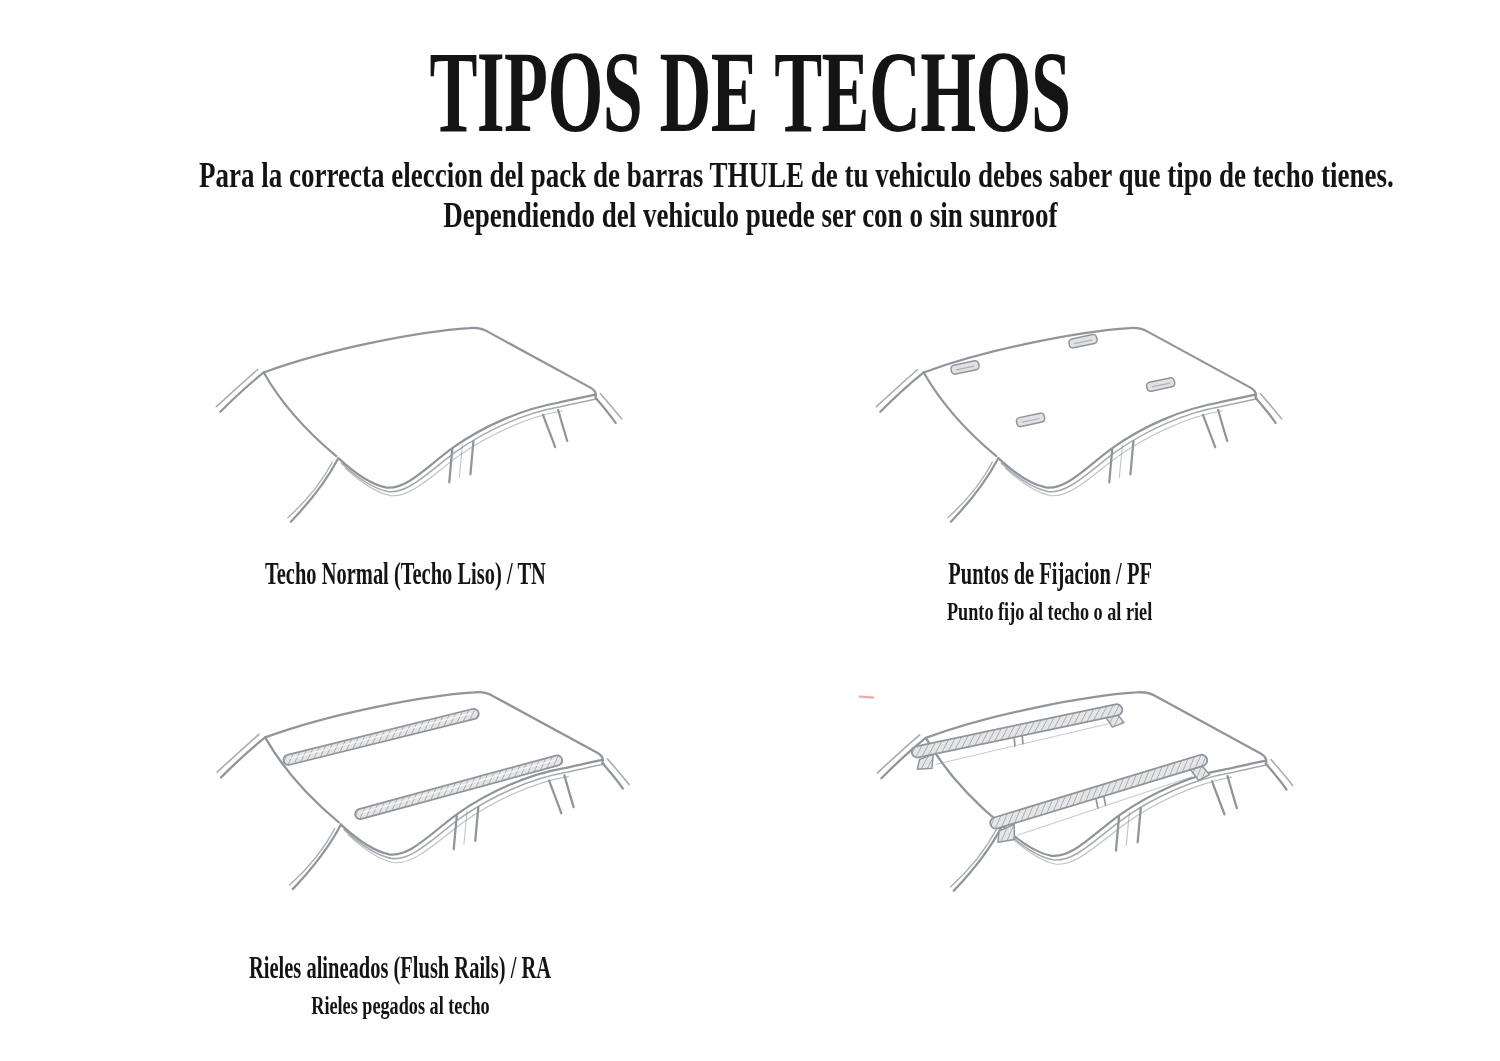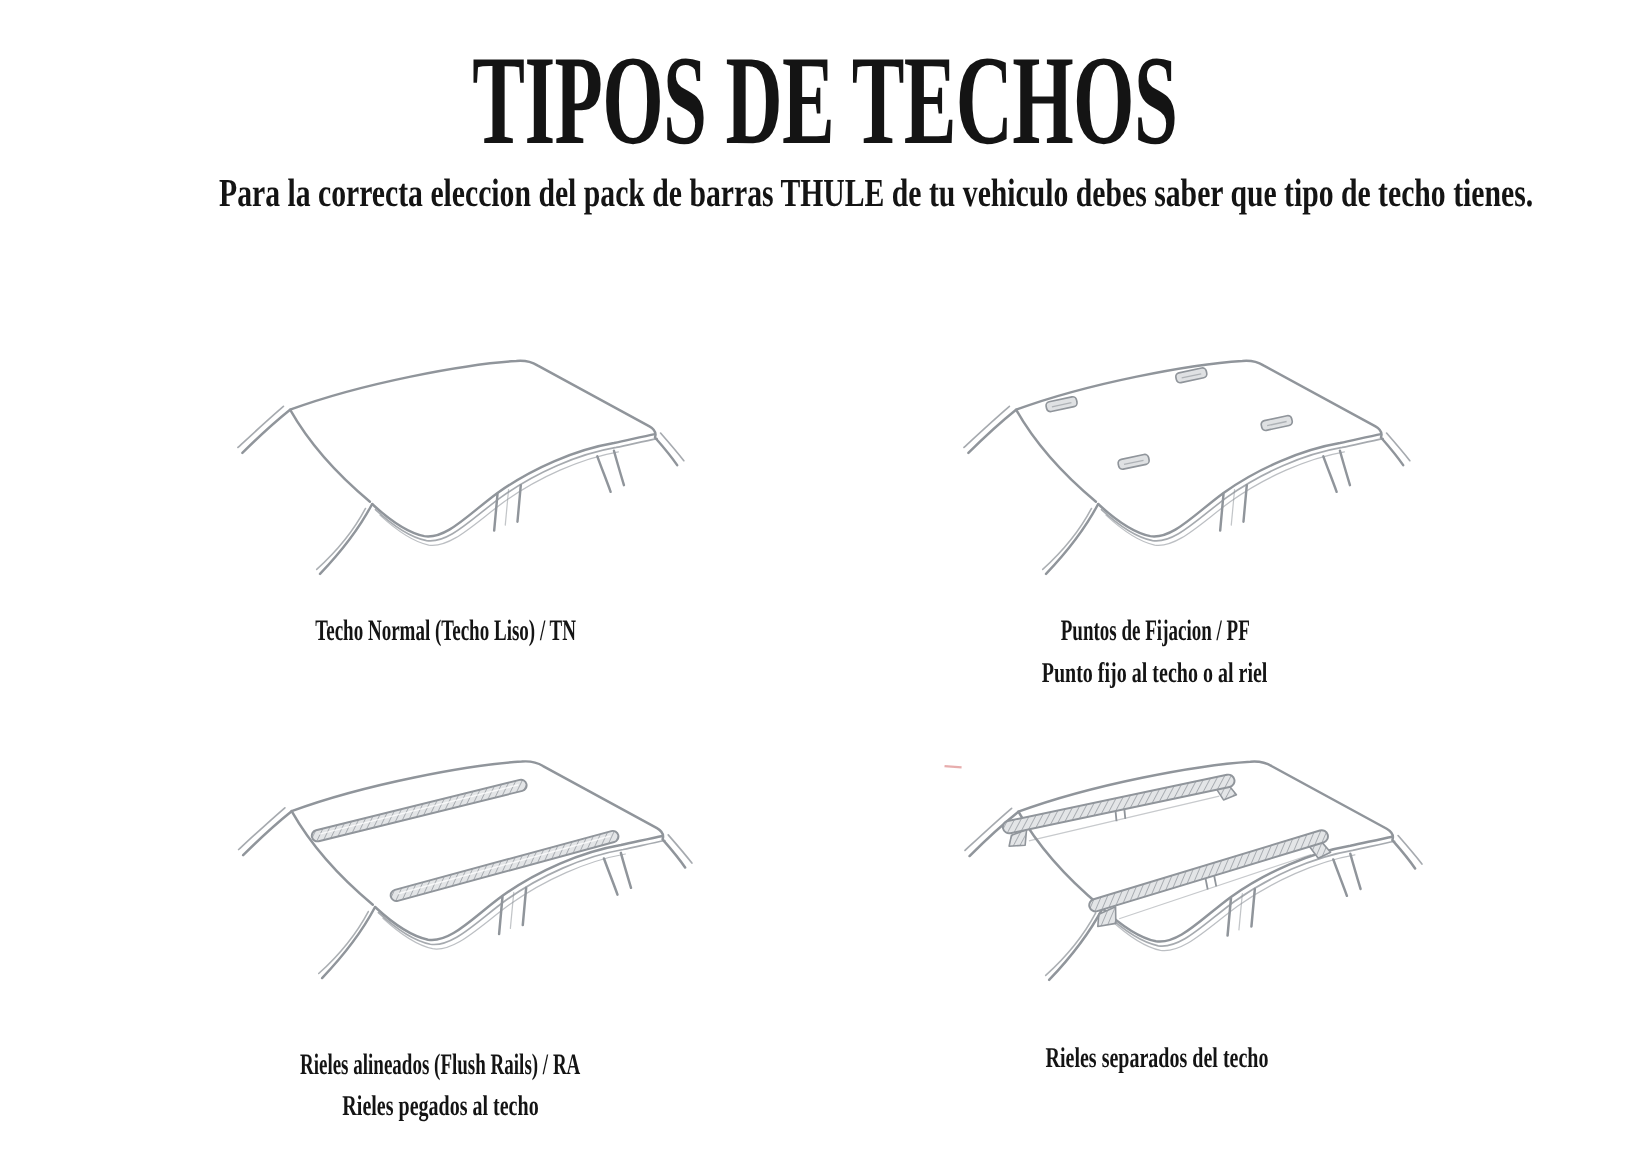--- a/index.html
+++ b/index.html
@@ -22,38 +22,39 @@
   .intro .cond{transform:scaleX(.75);}
 
   .fig{position:absolute;margin:0;padding:0;}
   .fig svg{display:block;width:100%;height:100%;}
   .fig-tn{left:178px;top:288px;width:484px;height:242px;}
   .fig-pf{left:838px;top:288px;width:484px;height:242px;}
   .fig-ra{left:178px;top:652px;width:492px;height:246px;}
   .fig-re{left:838px;top:652px;width:496px;height:248px;}
 
   .cap{position:absolute;text-align:center;}
-  .cap-main{font-size:27px;font-weight:700;line-height:44px;}
+  .cap-main{font-size:32px;font-weight:700;line-height:44px;}
   .cap-main .cond{transform:scaleX(.64);}
   .cap-sub{font-size:26px;font-weight:700;line-height:30px;margin-top:2px;}
   .cap-sub .cond{transform:scaleX(.70);}
   .cap-tn{left:105px;top:524px;width:600px;}
   .cap-pf{left:750px;top:524px;width:600px;}
   .cap-ra{left:100px;top:918px;width:600px;}
   .cap-re{left:752px;top:918px;width:600px;}
 </style>
 </head>
 <body>
 
 <div id="canvas">
 
   <h1 class="title"><span class="cond">TIPOS DE TECHOS</span></h1>
 
   <div class="intro">
     <div><span class="cond">Para la correcta eleccion del pack de barras THULE de tu vehiculo debes saber que tipo de techo tienes.</span></div>
+    <div><span class="cond">Dependiendo del vehiculo puede ser con o sin sunroof</span></div>
   </div>
 
   <figure class="fig fig-tn">
     <svg viewBox="0 0 480 240" aria-hidden="true">
       <defs>
         <pattern id="hatch" width="5" height="5" patternUnits="userSpaceOnUse" patternTransform="rotate(40)">
           <rect width="5" height="5" fill="#e3e5e7"></rect>
           <line x1="0" y1="0" x2="0" y2="5" stroke="#a0a5aa" stroke-width="1.5"></line>
         </pattern>
         <filter id="soft" x="-5%" y="-5%" width="110%" height="110%">
@@ -162,16 +163,15 @@
     <div class="cap-main"><span class="cond">Puntos de Fijacion / PF</span></div>
     <div class="cap-sub"><span class="cond">Punto fijo al techo o al riel</span></div>
   </div>
 
   <div class="cap cap-ra">
     <div class="cap-main"><span class="cond">Rieles alineados (Flush Rails) / RA</span></div>
     <div class="cap-sub"><span class="cond">Rieles pegados al techo</span></div>
   </div>
 
   <div class="cap cap-re">
-    <div class="cap-sub"><span class="cond">Rieles separados del techo</span></div>
   </div>
 
 </div>
 
 </body></html>

